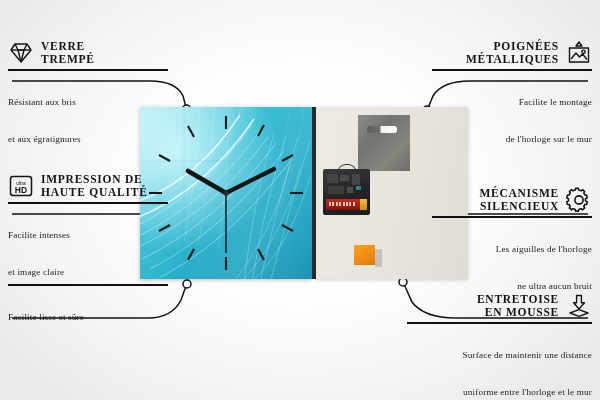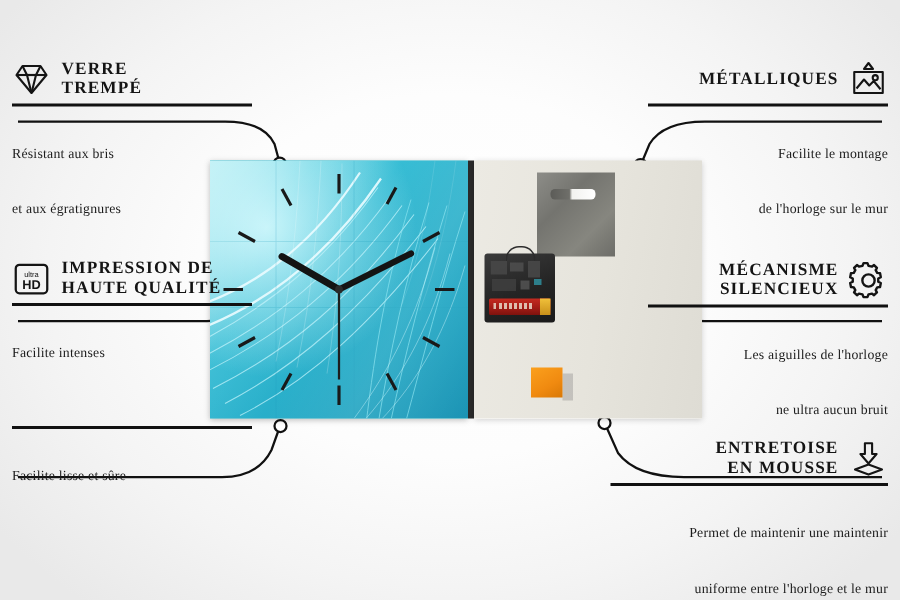--- a/index.html
+++ b/index.html
@@ -245,47 +245,49 @@
         <text x="13" y="11.5" font-family="Liberation Sans, sans-serif" font-size="5" text-anchor="middle" fill="#141414">ultra</text>
         <text x="13" y="19.5" font-family="Liberation Sans, sans-serif" font-size="8.5" font-weight="bold" text-anchor="middle" fill="#141414">HD</text>
       </svg>
       <div>
         <div class="feat-title">IMPRESSION DE</div>
         <div class="feat-title">HAUTE QUALITÉ</div>
       </div>
     </div>
     <div class="rule"></div>
     <div class="feat-sub">Facilite intenses</div>
+    <div class="feat-sub">et image claire</div>
   </div>
 
   <div class="feat left" style="top:281px">
     <div class="rule"></div>
     <div class="feat-sub">Facilite lisse et sûre</div>
   </div>
 
   <div class="feat right" style="top:40px">
     <div class="feat-head">
       <div>
+        <div class="feat-title">POIGNÉES</div>
         <div class="feat-title">MÉTALLIQUES</div>
       </div>
       <svg class="ico" viewBox="0 0 26 26">
         <g fill="none" stroke="#141414" stroke-width="1.4" stroke-linejoin="round">
           <path d="M13 2 L10 6 H16 Z"></path>
           <rect x="3.5" y="8" width="19" height="14"></rect>
           <path d="M5 19 L10 13 L13.5 17 L16.5 14 L21 19.5"></path>
           <circle cx="17.5" cy="11.8" r="1.7"></circle>
         </g>
       </svg>
     </div>
     <div class="rule"></div>
     <div class="feat-sub">Facilite le montage</div>
     <div class="feat-sub">de l'horloge sur le mur</div>
   </div>
 
-  <div class="feat right" style="top:174px">
+  <div class="feat right" style="top:187px">
     <div class="feat-head">
       <div>
         <div class="feat-title">MÉCANISME</div>
         <div class="feat-title">SILENCIEUX</div>
       </div>
       <svg class="ico" viewBox="0 0 26 26">
         <g fill="none" stroke="#141414" stroke-width="1.6" stroke-linejoin="round">
           <path d="M13 3.2 l2.4 .5 1.3 -1.0 1.9 1.9 -.8 1.5 1.0 1.8 1.9 .3 .5 2.6 -1.7 .9 0 2.1 1.7 .9 -.5 2.6 -1.9 .3 -1.0 1.8 .8 1.5 -1.9 1.9 -1.3 -1.0 -2.4 .5 -.7 1.8 -2.6 0 -.7 -1.8 -2.4 -.5 -1.3 1.0 -1.9 -1.9 .8 -1.5 -1.0 -1.8 -1.9 -.3 -.5 -2.6 1.7 -.9 0 -2.1 -1.7 -.9 .5 -2.6 1.9 -.3 1.0 -1.8 -.8 -1.5 1.9 -1.9 1.3 1.0 2.4 -.5 .7 -1.8 2.6 0 Z"></path>
           <circle cx="13" cy="13" r="4.1"></circle>
         </g>
@@ -303,17 +305,17 @@
         <div class="feat-title">EN MOUSSE</div>
       </div>
       <svg class="ico" viewBox="0 0 26 26">
         <g fill="none" stroke="#141414" stroke-width="1.4" stroke-linejoin="round">
           <path d="M10.6 2.5 h4.8 v7.2 h3.0 L13 16 L7.6 9.7 h3.0 Z"></path>
           <path d="M13 16.6 L22 20 L13 23.4 L4 20 Z"></path>
         </g>
       </svg>
     </div>
     <div class="rule" style="width:185px"></div>
-    <div class="feat-sub">Permet de maintenir une maintenir</div>
+    <div class="feat-sub">Surface de maintenir une distance</div>
     <div class="feat-sub">uniforme entre l'horloge et le mur</div>
   </div>
 
 </div>
 
 </body></html>

